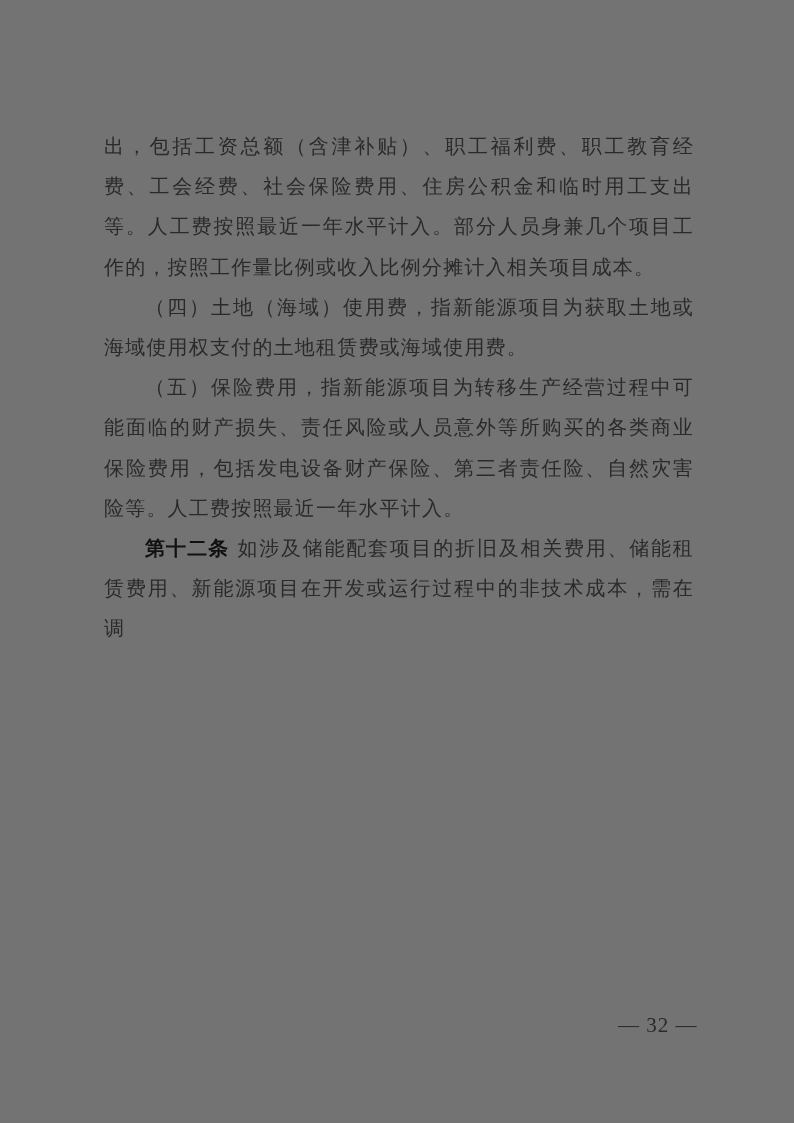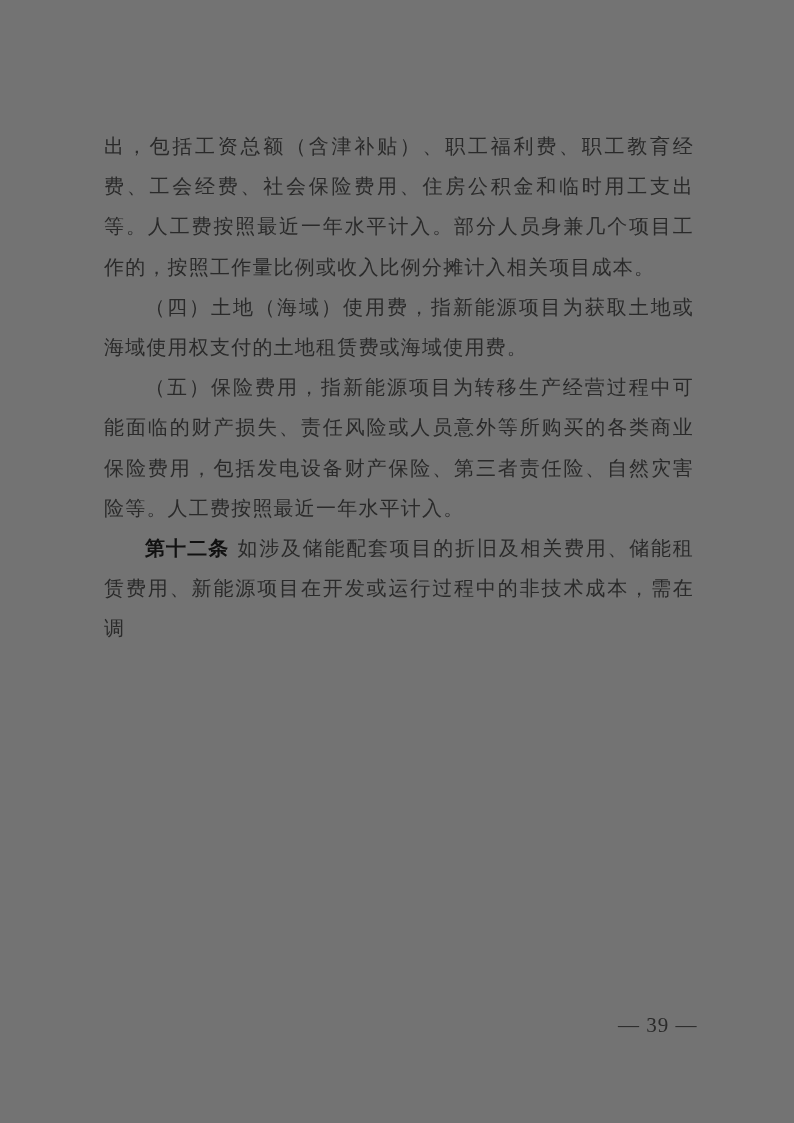--- a/index.html
+++ b/index.html
@@ -26,14 +26,14 @@
 </head>
 <body>
 
 <div class="page">
   <div class="text">
     <p class="para"><span>出，包括工资总额（含津补贴）、职工福利费、职工教育经费、工会经费、社会保险费用、住房公积金和临时用工支出等。人工费按照最近一年水平计入。部分人员身兼几个项目工作的，按照工作量比例或收入比例分摊计入相关项目成本。</span></p>
     <p class="para indent"><span>（四）土地（海域）使用费，指新能源项目为获取土地或海域使用权支付的土地租赁费或海域使用费。</span></p>
     <p class="para indent"><span>（五）保险费用，指新能源项目为转移生产经营过程中可能面临的财产损失、责任风险或人员意外等所购买的各类商业保险费用，包括发电设备财产保险、第三者责任险、自然灾害险等。人工费按照最近一年水平计入。</span></p>
     <p class="para indent"><span class="bold">第十二条</span>&nbsp;<span>如涉及储能配套项目的折旧及相关费用、储能租赁费用、新能源项目在开发或运行过程中的非技术成本，需在调</span></p>
   </div>
-  <div class="pagenum">— 39 —</div>
+  <div class="pagenum">— 32 —</div>
 </div>
 
 </body></html>

